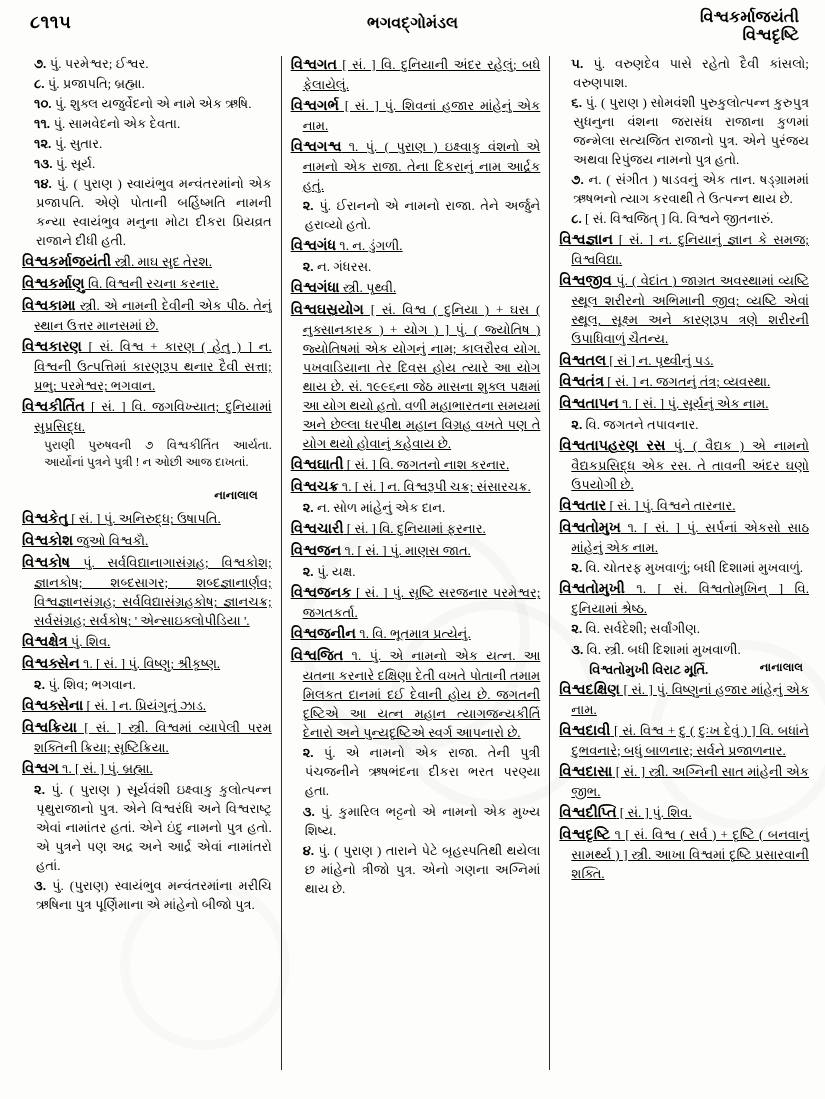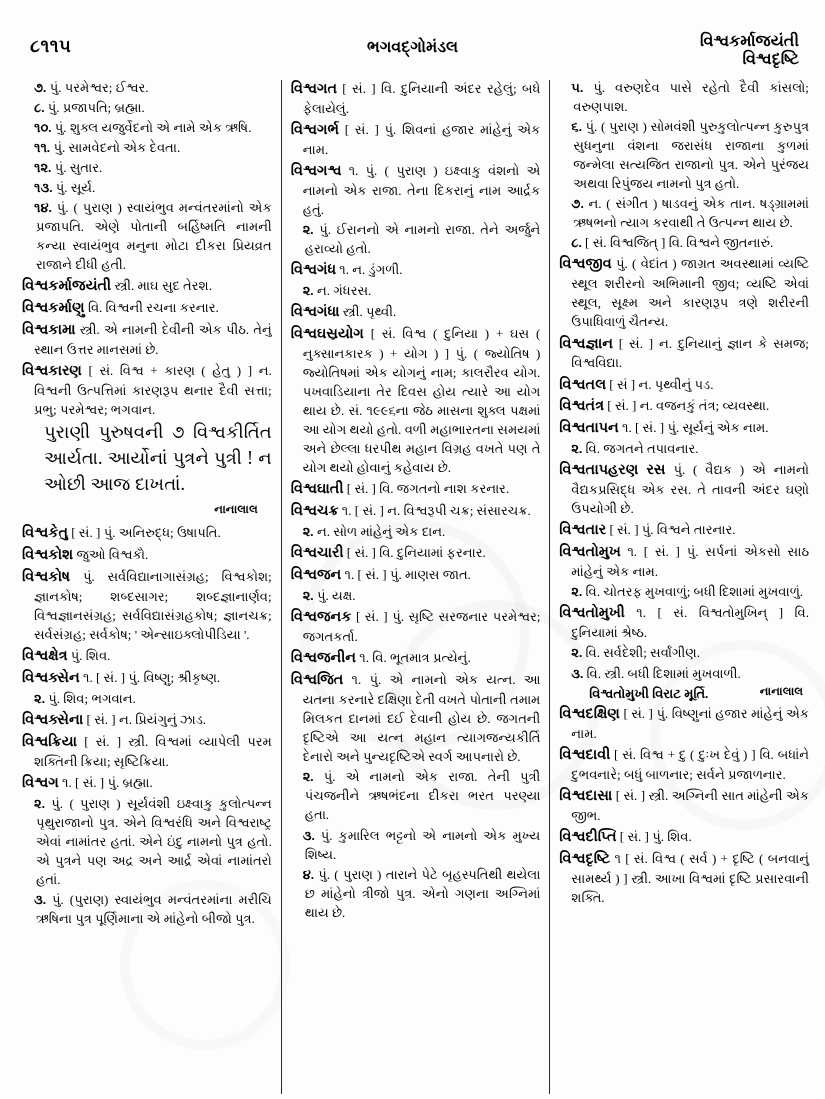--- a/index.html
+++ b/index.html
@@ -14,21 +14,21 @@
     color: #000000;
     position: relative;
     overflow: hidden;
   }
   #page {
     position: relative;
     width: 825px;
     height: 1099px;
     background: #fdfdfc;
     box-sizing: border-box;
-    padding: 30px 10px 8px 10px;
+    padding: 6px 10px 8px 10px;
   }
   
   .scan-blotch {
     position: absolute;
     border-radius: 50%;
     background: transparent;
     border: 10px solid rgba(0,0,0,0.028);
     pointer-events: none;
   }
   .b1 { left: 300px; top: 520px; width: 210px; height: 210px; }
@@ -89,37 +89,38 @@
     margin-top: 2px;
     margin-bottom: 4px;
     flex: 0 0 1px;
   }
 
   
   .entry {
     margin: 0 0 1px 0;
     text-indent: 0;
     padding-left: 12px;
+    text-decoration: underline;
   }
   .entry .hw {
     font-weight: bold;
     font-size: 14.4px;
     margin-left: -12px;
   }
   .sense {
     margin: 0 0 1px 0;
     padding-left: 14px;
     text-indent: -2px;
   }
   .sense .num { font-weight: bold; }
   .quote {
     padding-left: 22px;
-    font-size: 18px;
+    font-size: 12px;
     line-height: 1.42;
-    margin: 1px 0 6px 0;
+    margin: 1px 0 18px 0;
   }
   .quote-attr {
     text-align: right;
     font-size: 11.6px;
     font-weight: bold;
     padding-right: 14px;
     margin: -1px 0 3px 0;
   }
   .sub-head {
     font-weight: bold;
@@ -151,20 +152,21 @@
         <p class="sense"><span class="num">૮.</span><span> પું. પ્રજાપતિ; બ્રહ્મા.</span></p>
         <p class="sense"><span class="num">૧૦.</span><span> પું. શુક્લ યજુર્વેદનો એ નામે એક ઋષિ.</span></p>
         <p class="sense"><span class="num">૧૧.</span><span> પું. સામવેદનો એક દેવતા.</span></p>
         <p class="sense"><span class="num">૧૨.</span><span> પું. સુતાર.</span></p>
         <p class="sense"><span class="num">૧૩.</span><span> પું. સૂર્ય.</span></p>
         <p class="sense"><span class="num">૧૪.</span><span> પું. ( પુરાણ ) સ્વાયંભુવ મન્વંતરમાંનો એક પ્રજાપતિ. એણે પોતાની બર્હિષ્મતિ નામની કન્યા સ્વાયંભુવ મનુના મોટા દીકરા પ્રિયવ્રત રાજાને દીધી હતી.</span></p>
         <p class="entry"><span class="hw">વિશ્વકર્માજયંતી</span><span> સ્ત્રી. માઘ સુદ તેરશ.</span></p>
         <p class="entry"><span class="hw">વિશ્વકર્માણુ</span><span> વિ. વિશ્વની રચના કરનાર.</span></p>
         <p class="entry"><span class="hw">વિશ્વકામા</span><span> સ્ત્રી. એ નામની દેવીની એક પીઠ. તેનું સ્થાન ઉત્તર માનસમાં છે.</span></p>
         <p class="entry"><span class="hw">વિશ્વકારણ</span><span> [ સં. વિશ્વ + કારણ ( હેતુ ) ] ન. વિશ્વની ઉત્પત્તિમાં કારણરૂપ થનાર દૈવી સત્તા; પ્રભુ; પરમેશ્વર; ભગવાન.</span></p>
+        <p class="entry"><span class="hw">વિશ્વકીર્તિત</span><span> [ સં. ] વિ. જગવિખ્યાત; દુનિયામાં સુપ્રસિદ્ધ.</span></p>
         <p class="quote">પુરાણી પુરુષવની ૭ વિશ્વકીર્તિત આર્યતા. આર્યોનાં પુત્રને પુત્રી ! ન ઓછી આજ દાખતાં.</p>
         <p class="quote-attr">નાનાલાલ</p>
         <p class="entry"><span class="hw">વિશ્વકેતુ</span><span> [ સં. ] પું. અનિરુદ્ધ; ઉષાપતિ.</span></p>
         <p class="entry"><span class="hw">વિશ્વકોશ</span><span> જુઓ વિશ્વકોૅ.</span></p>
         <p class="entry"><span class="hw">વિશ્વકોષ</span><span> પું. સર્વવિદ્યાનાગાસંગ્રહ; વિશ્વકોશ; જ્ઞાનકોષ; શબ્દસાગર; શબ્દજ્ઞાનાર્ણવ; વિશ્વજ્ઞાનસંગ્રહ; સર્વવિદ્યાસંગ્રહકોષ; જ્ઞાનચક્ર; સર્વસંગ્રહ; સર્વકોષ; ' એન્સાઇક્લોપીડિયા '.</span></p>
         <p class="entry"><span class="hw">વિશ્વક્ષેત્ર</span><span> પું. શિવ.</span></p>
         <p class="entry"><span class="hw">વિશ્વક્સેન</span><span> ૧. [ સં. ] પું. વિષ્ણુ; શ્રીકૃષ્ણ.</span></p>
         <p class="sense"><span class="num">૨.</span><span> પું. શિવ; ભગવાન.</span></p>
         <p class="entry"><span class="hw">વિશ્વક્સેના</span><span> [ સં. ] ન. પ્રિયંગુનું ઝાડ.</span></p>
         <p class="entry"><span class="hw">વિશ્વક્રિયા</span><span> [ સં. ] સ્ત્રી. વિશ્વમાં વ્યાપેલી પરમ શક્તિની ક્રિયા; સૃષ્ટિક્રિયા.</span></p>
@@ -194,24 +196,24 @@
         <p class="sense"><span class="num">૨.</span><span> પું. એ નામનો એક રાજા. તેની પુત્રી પંચજનીને ઋષભંદના દીકરા ભરત પરણ્યા હતા.</span></p>
         <p class="sense"><span class="num">૩.</span><span> પું. કુમારિલ ભટ્ટનો એ નામનો એક મુખ્ય શિષ્ય.</span></p>
         <p class="sense"><span class="num">૪.</span><span> પું. ( પુરાણ ) તારાને પેટે બૃહસ્પતિથી થયેલા છ માંહેનો ત્રીજો પુત્ર. એનો ગણના અગ્નિમાં થાય છે.</span></p>
       </div>
     <div class="rule"></div>
     <div class="col c3">
         <p class="sense"><span class="num">૫.</span><span> પું. વરુણદેવ પાસે રહેતો દૈવી કાંસલો; વરુણપાશ.</span></p>
         <p class="sense"><span class="num">૬.</span><span> પું. ( પુરાણ ) સોમવંશી પુરુકુલોત્પન્ન કુરુપુત્ર સુધનુના વંશના જરાસંધ રાજાના કુળમાં જન્મેલા સત્યજિત રાજાનો પુત્ર. એને પુરંજય અથવા રિપુંજય નામનો પુત્ર હતો.</span></p>
         <p class="sense"><span class="num">૭.</span><span> ન. ( સંગીત ) ષાડવનું એક તાન. ષડ્ગ્રામમાં ઋષભનો ત્યાગ કરવાથી તે ઉત્પન્ન થાય છે.</span></p>
         <p class="sense"><span class="num">૮.</span><span> [ સં. વિશ્વજિત્ ] વિ. વિશ્વને જીતનારું.</span></p>
+        <p class="entry"><span class="hw">વિશ્વજ્ઞાન</span><span> [ સં. ] ન. દુનિયાનું જ્ઞાન કે સમજ; વિશ્વવિદ્યા.</span></p>
         <p class="entry"><span class="hw">વિશ્વજીવ</span><span> પું. ( વેદાંત ) જાગ્રત અવસ્થામાં વ્યષ્ટિ સ્થૂલ શરીરનો અભિમાની જીવ; વ્યષ્ટિ એવાં સ્થૂલ, સૂક્ષ્મ અને કારણરૂપ ત્રણે શરીરની ઉપાધિવાળું ચૈતન્ય.</span></p>
-        <p class="entry"><span class="hw">વિશ્વજ્ઞાન</span><span> [ સં. ] ન. દુનિયાનું જ્ઞાન કે સમજ; વિશ્વવિદ્યા.</span></p>
         <p class="entry"><span class="hw">વિશ્વતલ</span><span> [ સં ] ન. પૃથ્વીનું પડ.</span></p>
-        <p class="entry"><span class="hw">વિશ્વતંત્ર</span><span> [ સં. ] ન. વજનકું તંત્ર; વ્યવસ્થા.</span></p>
+        <p class="entry"><span class="hw">વિશ્વતંત્ર</span><span> [ સં. ] ન. જગતનું તંત્ર; વ્યવસ્થા.</span></p>
         <p class="entry"><span class="hw">વિશ્વતાપન</span><span> ૧. [ સં. ] પું. સૂર્યનું એક નામ.</span></p>
         <p class="sense"><span class="num">૨.</span><span> વિ. જગતને તપાવનાર.</span></p>
         <p class="entry"><span class="hw">વિશ્વતાપહરણ રસ</span><span> પું. ( વૈદ્યક ) એ નામનો વૈદ્યકપ્રસિદ્ધ એક રસ. તે તાવની અંદર ઘણો ઉપયોગી છે.</span></p>
         <p class="entry"><span class="hw">વિશ્વતાર</span><span> [ સં. ] પું. વિશ્વને તારનાર.</span></p>
         <p class="entry"><span class="hw">વિશ્વતોમુખ</span><span> ૧. [ સં. ] પું. સર્પનાં એકસો સાઠ માંહેનું એક નામ.</span></p>
         <p class="sense"><span class="num">૨.</span><span> વિ. ચોતરફ મુખવાળું; બધી દિશામાં મુખવાળું.</span></p>
         <p class="entry"><span class="hw">વિશ્વતોમુખી</span><span> ૧. [ સં. વિશ્વતોમુખિન્ ] વિ. દુનિયામાં શ્રેષ્ઠ.</span></p>
         <p class="sense"><span class="num">૨.</span><span> વિ. સર્વદેશી; સર્વાંગીણ.</span></p>
         <p class="sense"><span class="num">૩.</span><span> વિ. સ્ત્રી. બધી દિશામાં મુખવાળી.</span></p>
         <div><span class="sub-head">વિશ્વતોમુખી વિરાટ મૂર્તિ.</span><span style="float: right; font-weight: bold; font-size: 11.6px; padding-right: 6px;">નાનાલાલ</span></div>

